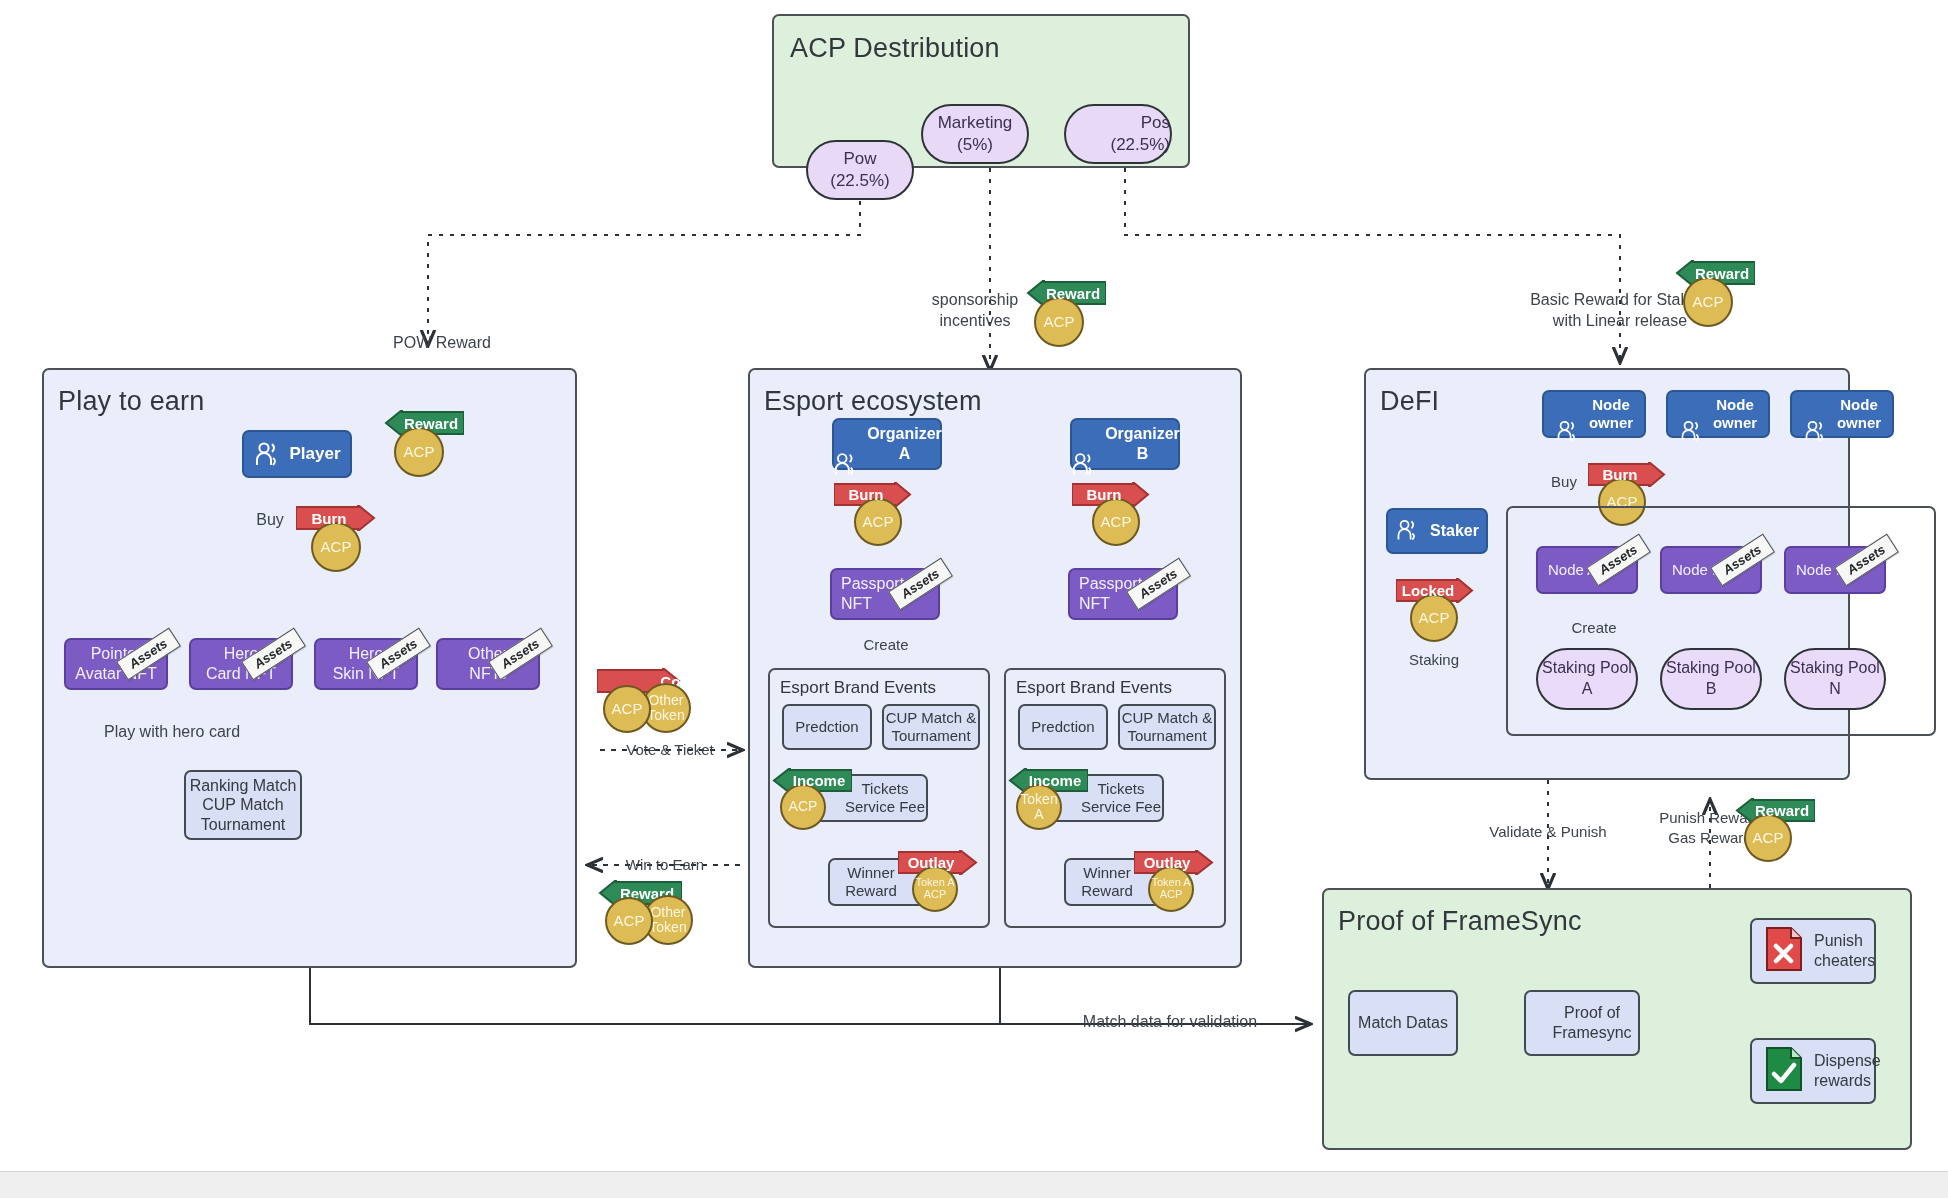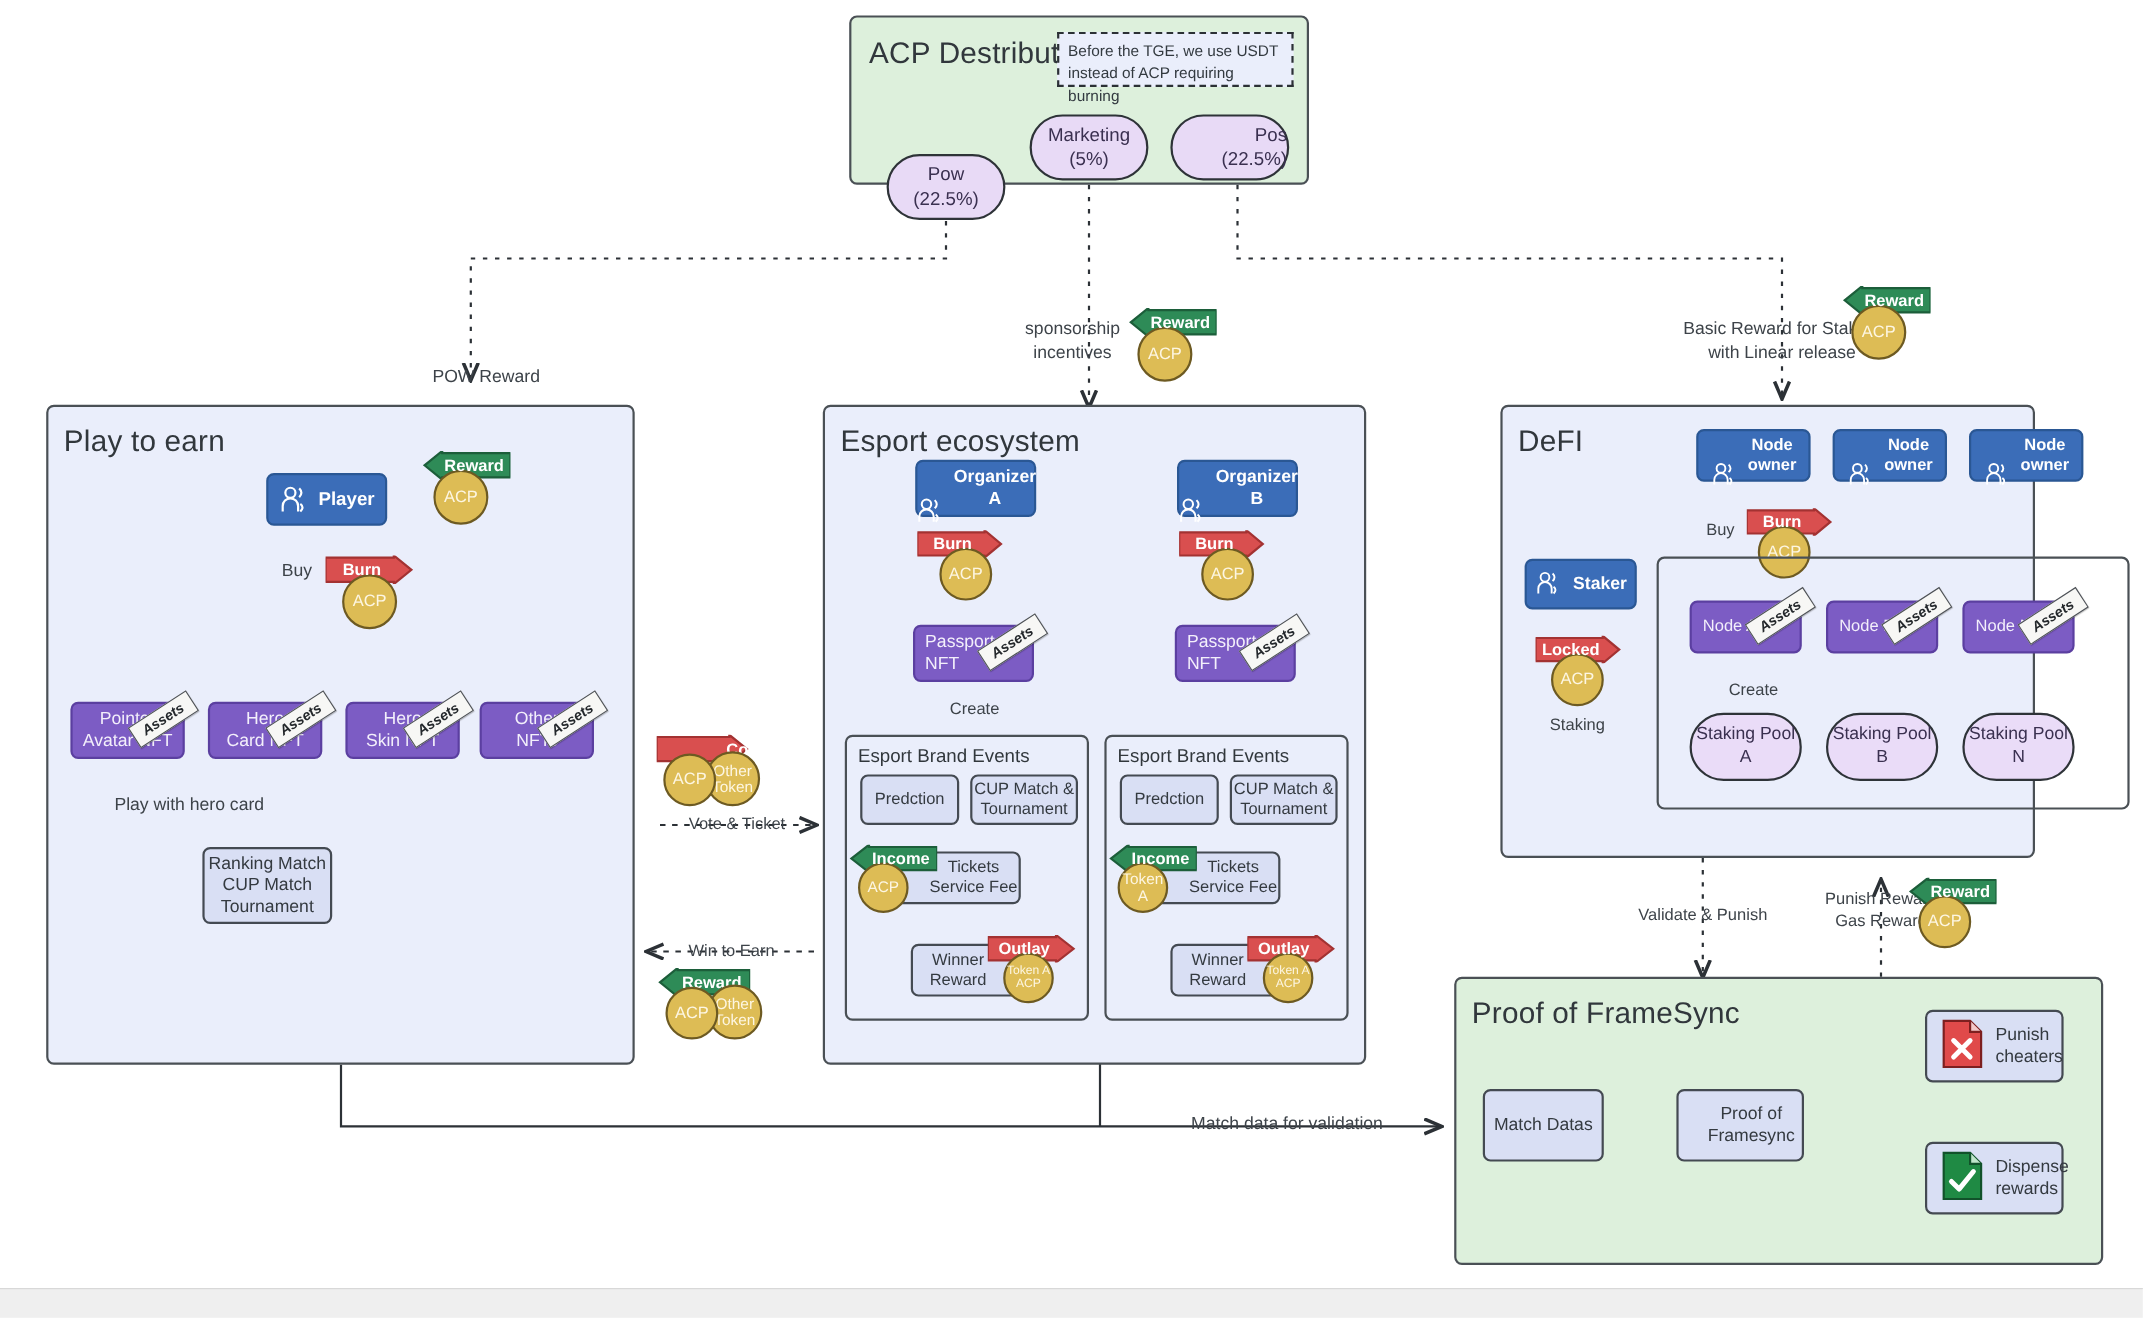--- a/index.html
+++ b/index.html
@@ -115,28 +115,26 @@
       <path d="M1710,888 V800" stroke-dasharray="4 7" marker-end="url(#ahd)"></path>
 
       <path d="M1456,1023 H1522" marker-end="url(#ah)"></path>
       <path d="M1644,1023 H1690 Q1706,1023 1706,1007 V984 Q1706,968 1722,968 H1748" marker-end="url(#ah)"></path>
       <path d="M1706,1023 V1075 Q1706,1091 1722,1091 H1748" marker-end="url(#ah)"></path>
     </g>
   </svg>
 
   <div class="abs group group-green" style="left:772px;top:14px;width:418px;height:154px;">
     <div class="abs group-title" style="left:16px;top:17px;">ACP Destribution</div>
-    <div class="abs note" style="left:187px;top:13px;width:215px;height:50px;white-space:pre-line;font-size:14px;padding:5px 8px;">Before the TGE, we use USDT
-instead of  ACP requiring burning</div>
 
     <div class="abs pill" style="left:32px;top:88px;width:108px;height:60px;flex-direction:column;margin-top:36px;">
       <span>Pow</span>
       <span>(22.5%)</span>
     </div>
-    <div class="abs pill" style="left:162px;top:88px;width:108px;height:60px;flex-direction:column;">
+    <div class="abs pill" style="left:147px;top:88px;width:108px;height:60px;flex-direction:column;">
       <span>Marketing</span>
       <span>(5%)</span>
     </div>
     <div class="abs pill" style="left:290px;top:88px;width:108px;height:60px;flex-direction:column;align-items:flex-end;">
       <span>Pos</span>
       <span>(22.5%)</span>
     </div>
   </div>
 
   <div class="lbl" style="left:342px;top:333px;width:200px;">POW Reward</div>

